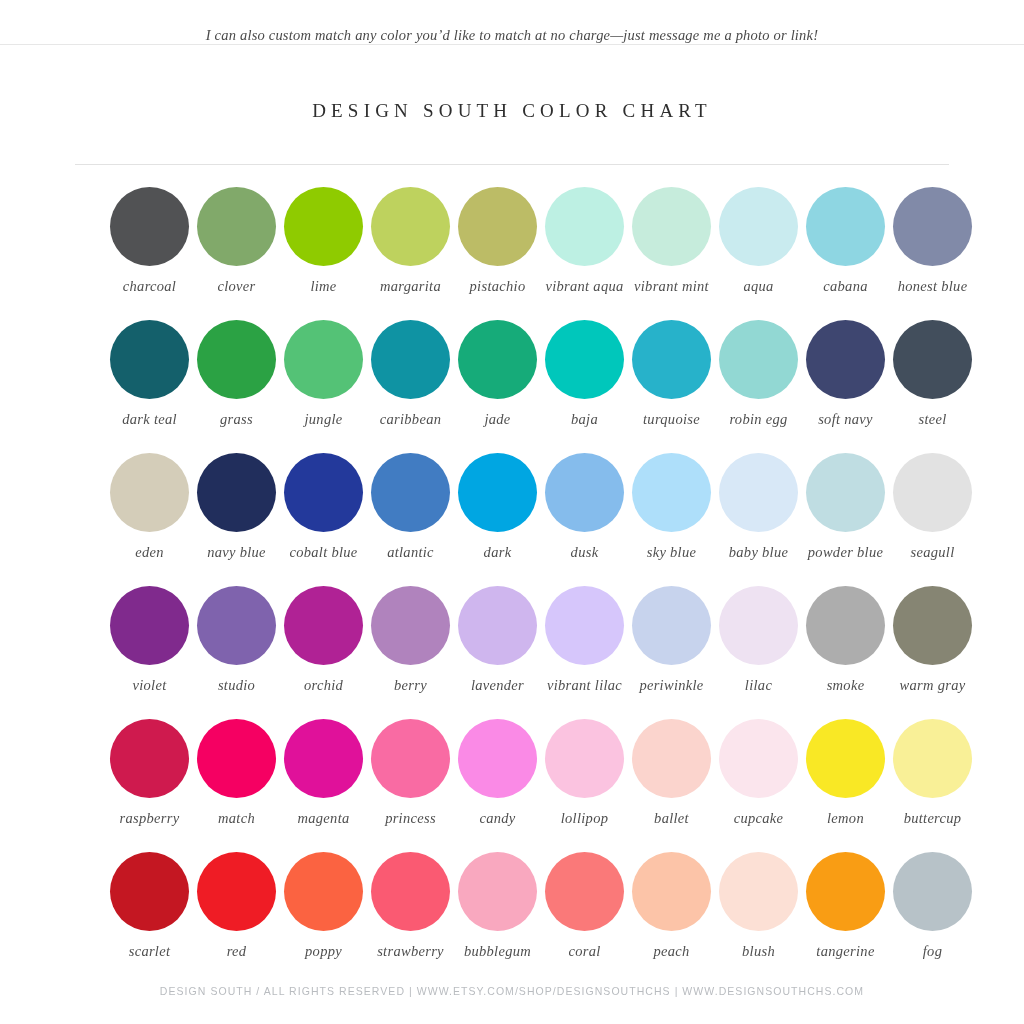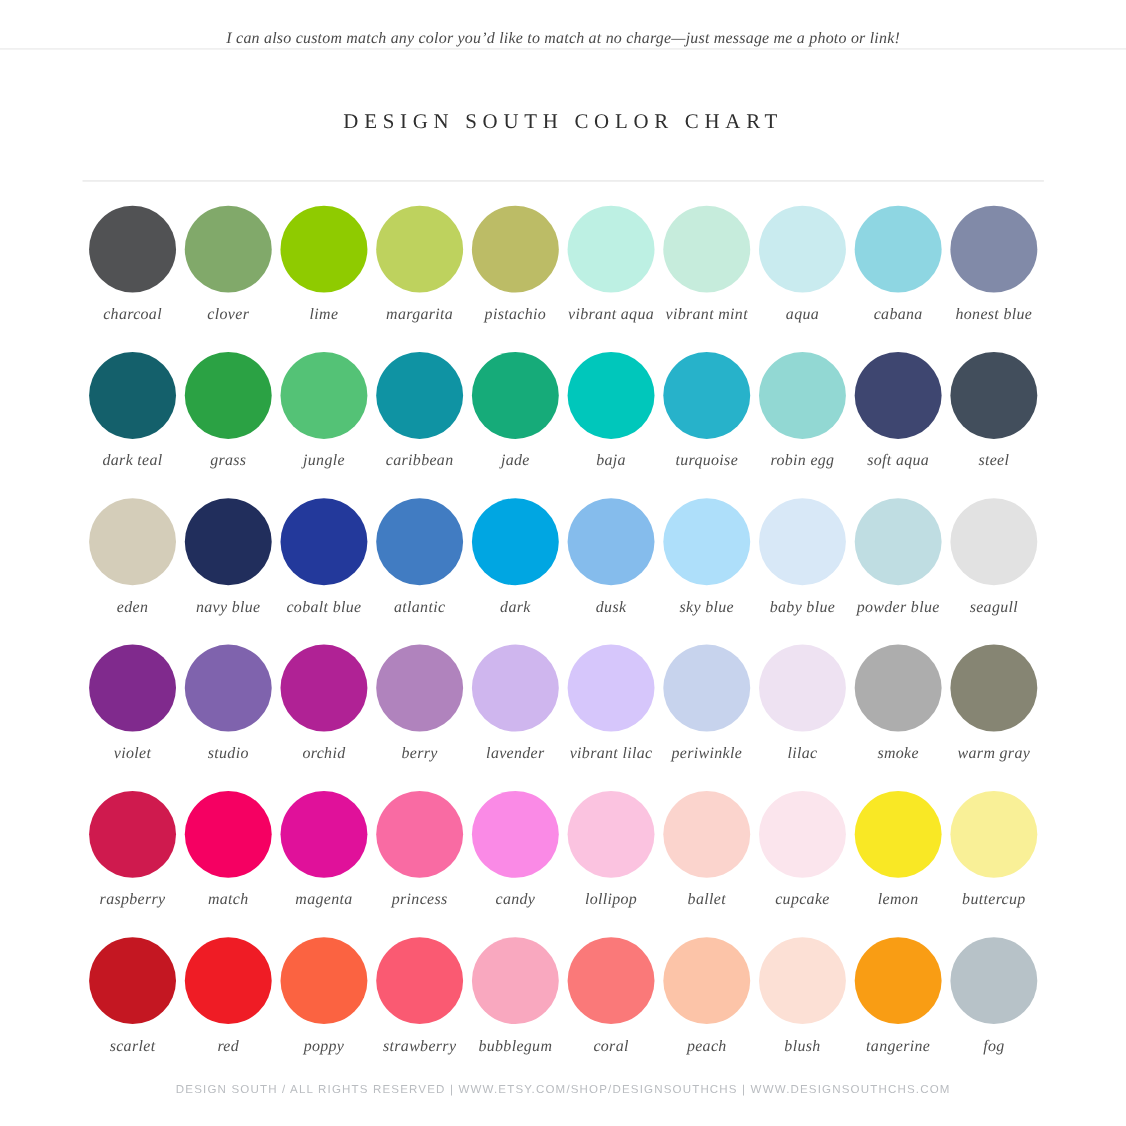--- a/index.html
+++ b/index.html
@@ -65,21 +65,21 @@
   }
 
   
   .grid {
     flex: 1 1 auto;
     padding: 22px 48px 0 48px;
     box-sizing: border-box;
   }
   .row {
     display: flex;
-    justify-content: center;
+    justify-content: flex-end;
     align-items: flex-start;
     height: 133px;
   }
   .cell {
     width: 87px;
     display: flex;
     flex-direction: column;
     align-items: center;
   }
   .swatch {
@@ -199,21 +199,21 @@
         <div class="cell">
           <div class="swatch" style="background: rgb(39, 178, 202);"></div>
           <div class="cell-label">turquoise</div>
         </div>
         <div class="cell">
           <div class="swatch" style="background: rgb(146, 216, 211);"></div>
           <div class="cell-label">robin egg</div>
         </div>
         <div class="cell">
           <div class="swatch" style="background: rgb(62, 70, 112);"></div>
-          <div class="cell-label">soft aqua</div>
+          <div class="cell-label">soft navy</div>
         </div>
         <div class="cell">
           <div class="swatch" style="background: rgb(66, 78, 92);"></div>
           <div class="cell-label">steel</div>
         </div>
       </div>
       <div class="row">
         <div class="cell">
           <div class="swatch" style="background: rgb(212, 205, 185);"></div>
           <div class="cell-label">eden</div>

